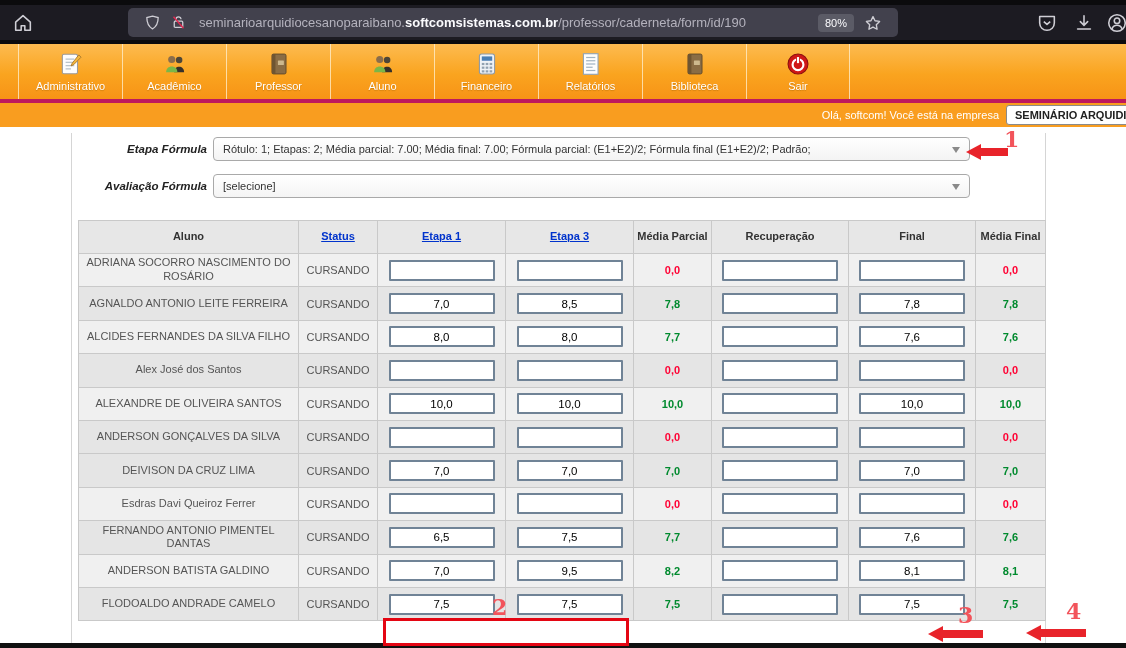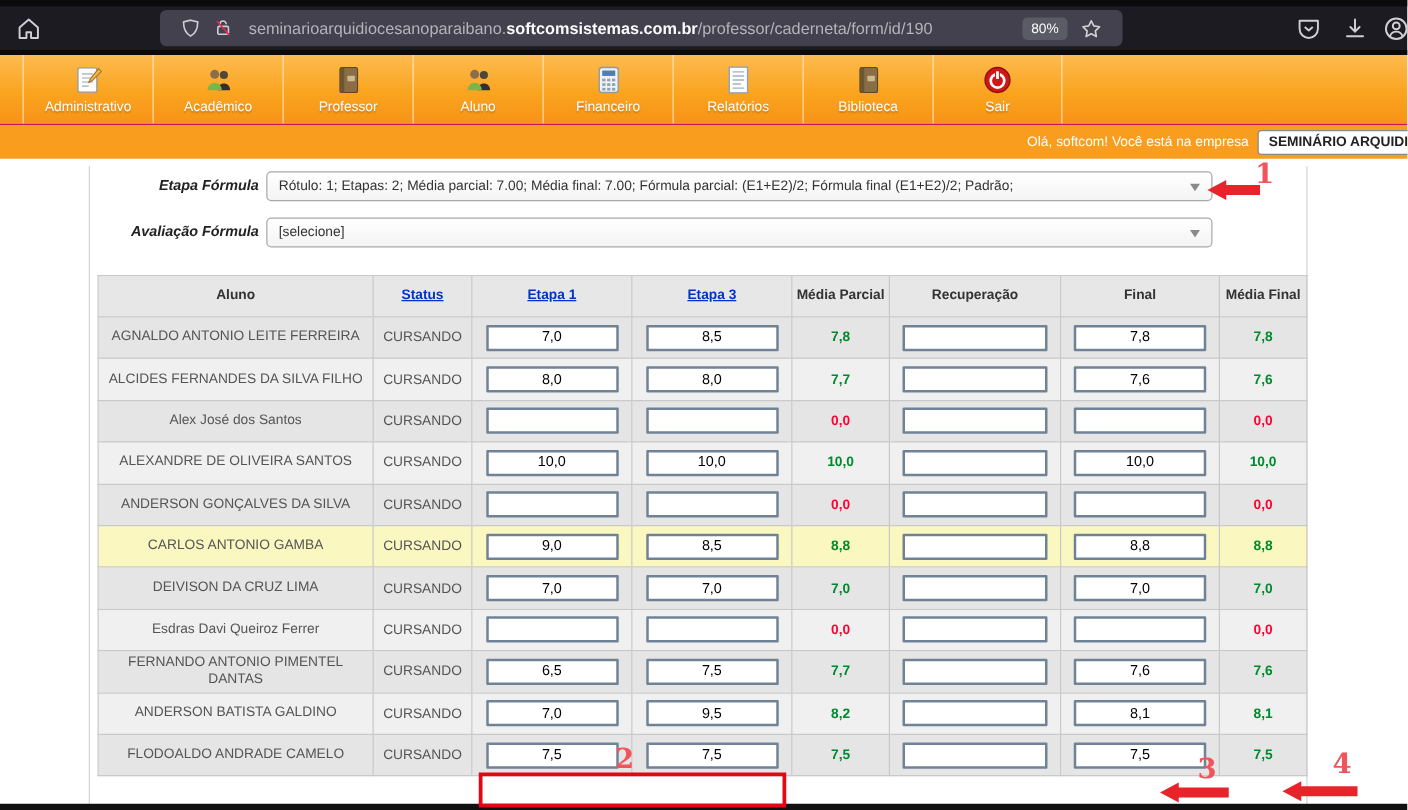--- a/index.html
+++ b/index.html
@@ -28,21 +28,21 @@
             display:flex; align-items:stretch; padding-left:18px; }
   .nav-item { width:104px; display:flex; flex-direction:column; align-items:center;
               justify-content:center; gap:3px; border-left:1px solid rgba(255,240,210,.75);
               cursor:pointer; }
   .nav-item:last-of-type { border-right:1px solid rgba(255,240,210,.75); }
   .nav-icon { width:26px; height:26px; }
   .nav-icon svg { width:26px; height:26px; display:block; }
   .nav-label { font-size:11px; color:#fff; text-shadow:0 1px 1px rgba(150,90,0,.45); }
 
   .statusbar { position:absolute; left:0; top:99px; width:1126px; height:28px;
-               background:#f99d1f; border-top:1px solid #be185d;
+               background:#f99d1f; border-top:4px solid #be185d;
                display:flex; align-items:center; justify-content:flex-end; }
   .greeting { font-size:11px; color:#fff; margin-right:7px; white-space:nowrap; }
   .company-box { background:#fff; border:1px solid #8a8a8a; border-radius:3px;
                  font-size:11px; font-weight:bold; color:#222; padding:3px 8px;
                  white-space:nowrap; width:130px; overflow:hidden; margin-right:-10px; cursor:pointer; }
 
   
   .panel { position:absolute; left:71px; top:133px; width:975px; height:510px;
            border-left:1px solid #d5d5d5; border-right:1px solid #d5d5d5; pointer-events:none; }
 
@@ -283,20 +283,38 @@
         <th><span class="link">Status</span></th>
         <th><span class="link">Etapa 1</span></th>
         <th><span class="link">Etapa 3</span></th>
         <th><span>Média Parcial</span></th>
         <th><span>Recuperação</span></th>
         <th><span>Final</span></th>
         <th><span>Média Final</span></th>
       </tr>
     </thead>
   <tbody id="table-body">
+      <tr class="even">
+        <td class="c-aluno">ADRIANA SOCORRO NASCIMENTO DO ROSÁRIO</td>
+        <td>CURSANDO</td>
+        <td>
+          <input class="grade-input w-etapa" value="" style="">
+        </td>
+        <td>
+          <input class="grade-input w-etapa" value="" style="">
+        </td>
+        <td class="c-media fail">0,0</td>
+        <td>
+          <input class="grade-input w-rec" value="" style="">
+        </td>
+        <td>
+          <input class="grade-input w-final" value="" style="">
+        </td>
+        <td class="c-media fail">0,0</td>
+      </tr>
       <tr class="odd">
         <td class="c-aluno">AGNALDO ANTONIO LEITE FERREIRA</td>
         <td>CURSANDO</td>
         <td>
           <input class="grade-input w-etapa" value="7,0" style="">
         </td>
         <td>
           <input class="grade-input w-etapa" value="8,5" style="">
         </td>
         <td class="c-media pass">7,8</td>
@@ -373,38 +391,20 @@
         </td>
         <td class="c-media fail">0,0</td>
         <td>
           <input class="grade-input w-rec" value="" style="">
         </td>
         <td>
           <input class="grade-input w-final" value="" style="">
         </td>
         <td class="c-media fail">0,0</td>
       </tr>
-      <tr class="hl">
-        <td class="c-aluno">CARLOS ANTONIO GAMBA</td>
-        <td>CURSANDO</td>
-        <td>
-          <input class="grade-input w-etapa" value="9,0" style="">
-        </td>
-        <td>
-          <input class="grade-input w-etapa" value="8,5" style="">
-        </td>
-        <td class="c-media pass">8,8</td>
-        <td>
-          <input class="grade-input w-rec" value="" style="">
-        </td>
-        <td>
-          <input class="grade-input w-final" value="8,8" style="">
-        </td>
-        <td class="c-media pass">8,8</td>
-      </tr>
       <tr class="odd">
         <td class="c-aluno">DEIVISON DA CRUZ LIMA</td>
         <td>CURSANDO</td>
         <td>
           <input class="grade-input w-etapa" value="7,0" style="">
         </td>
         <td>
           <input class="grade-input w-etapa" value="7,0" style="">
         </td>
         <td class="c-media pass">7,0</td>

